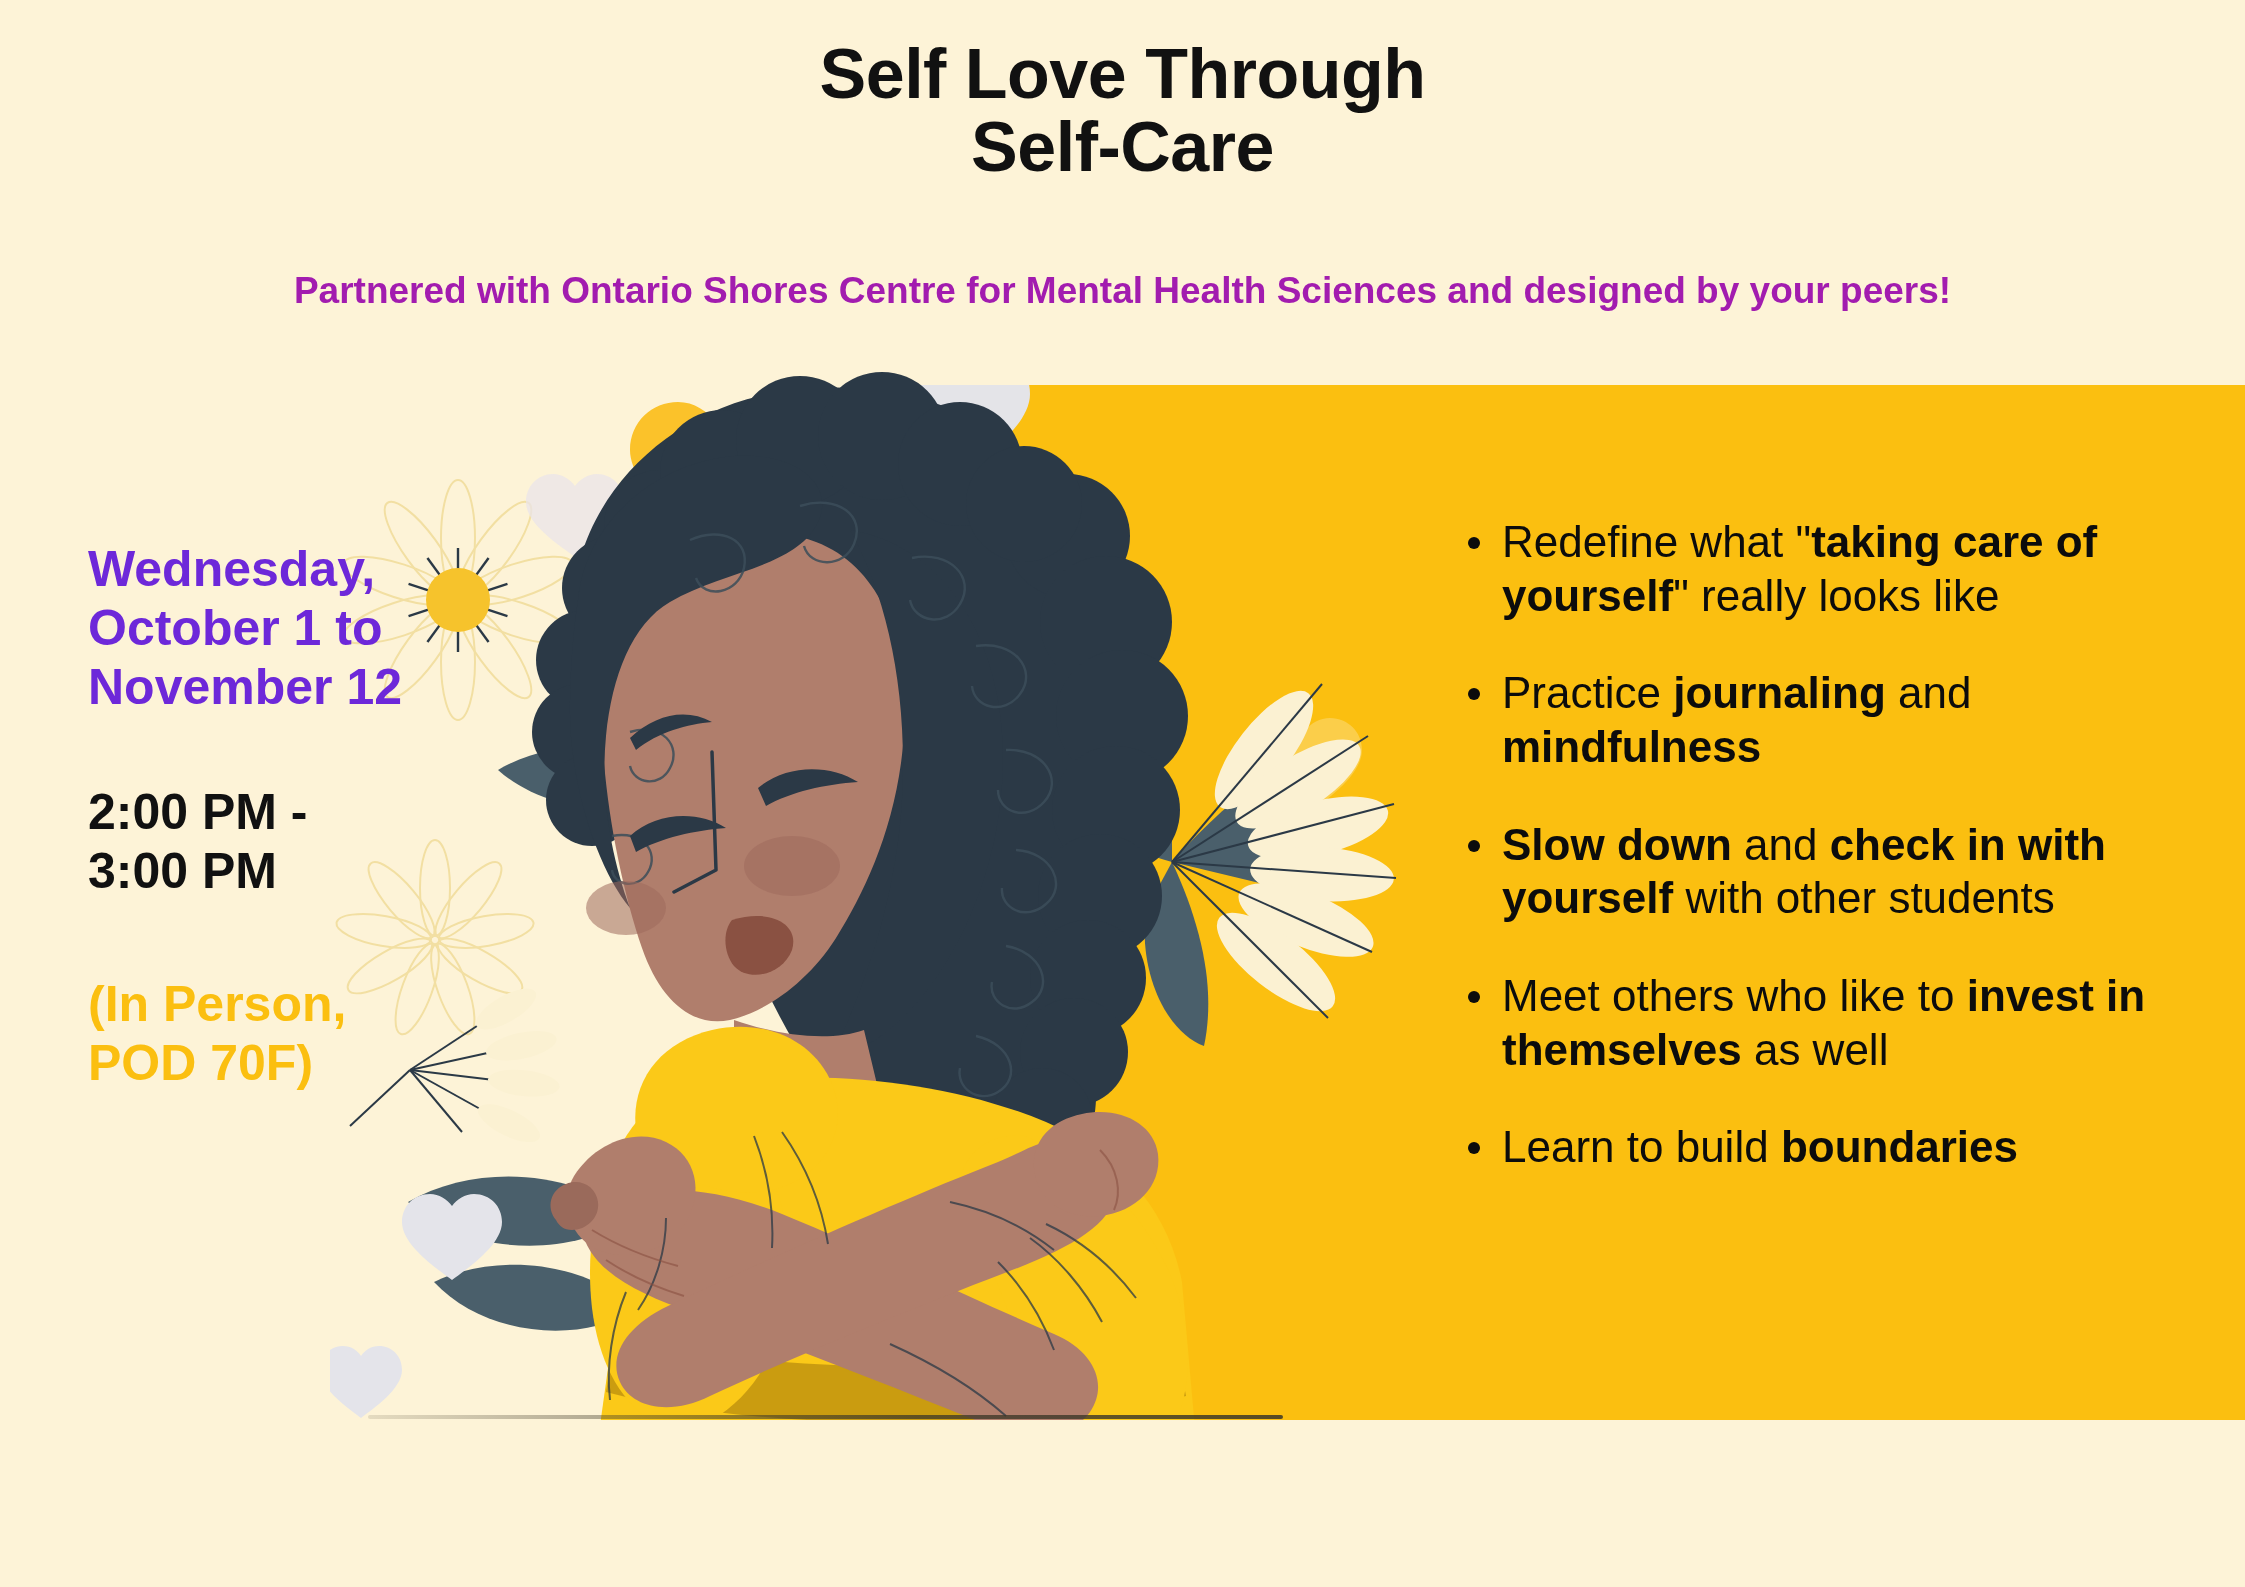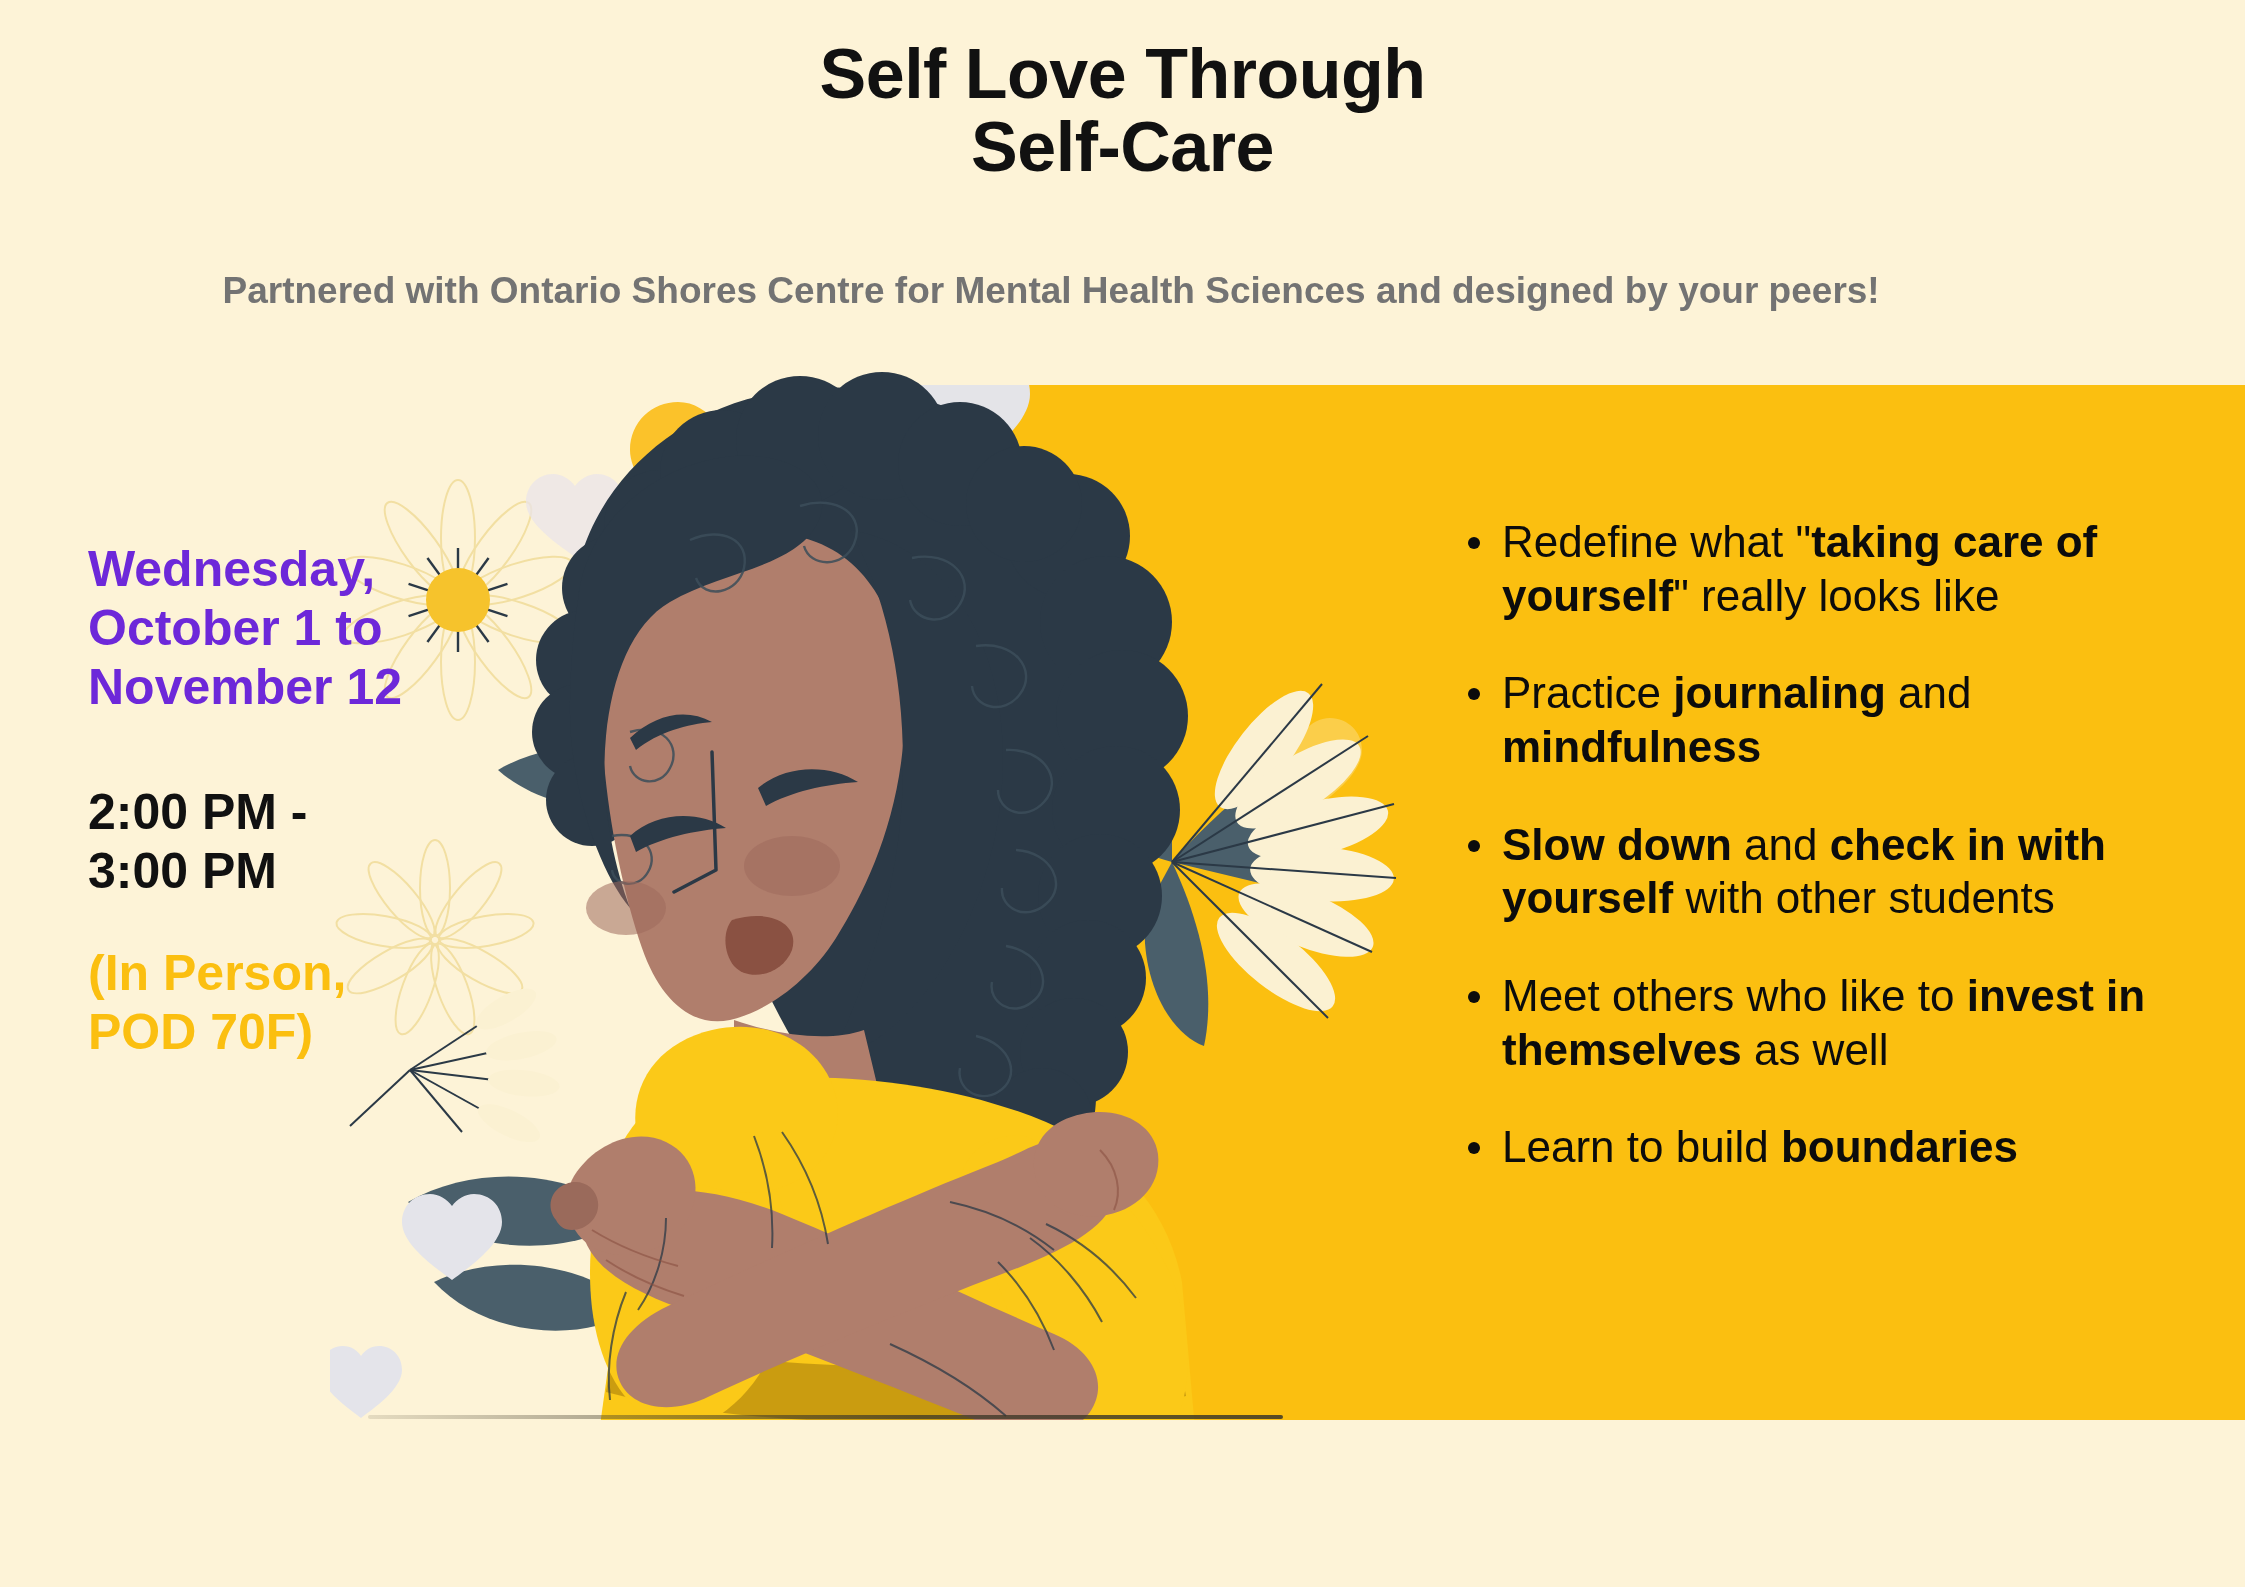--- a/index.html
+++ b/index.html
@@ -28,24 +28,25 @@
     color: #111111;
     letter-spacing: -0.5px;
     white-space: pre-line;
   }
   .subtitle {
     position: absolute;
     left: 50%;
     transform: translateX(-50%);
     top: 268px;
     width: 1800px;
+    text-align: center;
     font-size: 37px;
     font-weight: bold;
     line-height: 1.26;
-    color: #737373;
+    color: #a21caf;
   }
 
   
   .panel {
     position: absolute;
     left: 908px;
     top: 385px;
     width: 1337px;
     height: 1035px;
     background: #FBBF10;
@@ -59,21 +60,21 @@
     width: 430px;
   }
   .info-block {
     font-size: 50px;
     font-weight: bold;
     line-height: 1.18;
     white-space: pre-line;
   }
   .info-date   { color: #6d28d9; }
   .info-time   { color: #111111; margin-top: 66px; }
-  .info-place  { color: #FBBF10; margin-top: 43px; }
+  .info-place  { color: #FBBF10; margin-top: 74px; }
 
   
   .bullets {
     position: absolute;
     left: 1460px;
     top: 515px;
     width: 740px;
     margin: 0;
     padding: 0;
     list-style: none;

